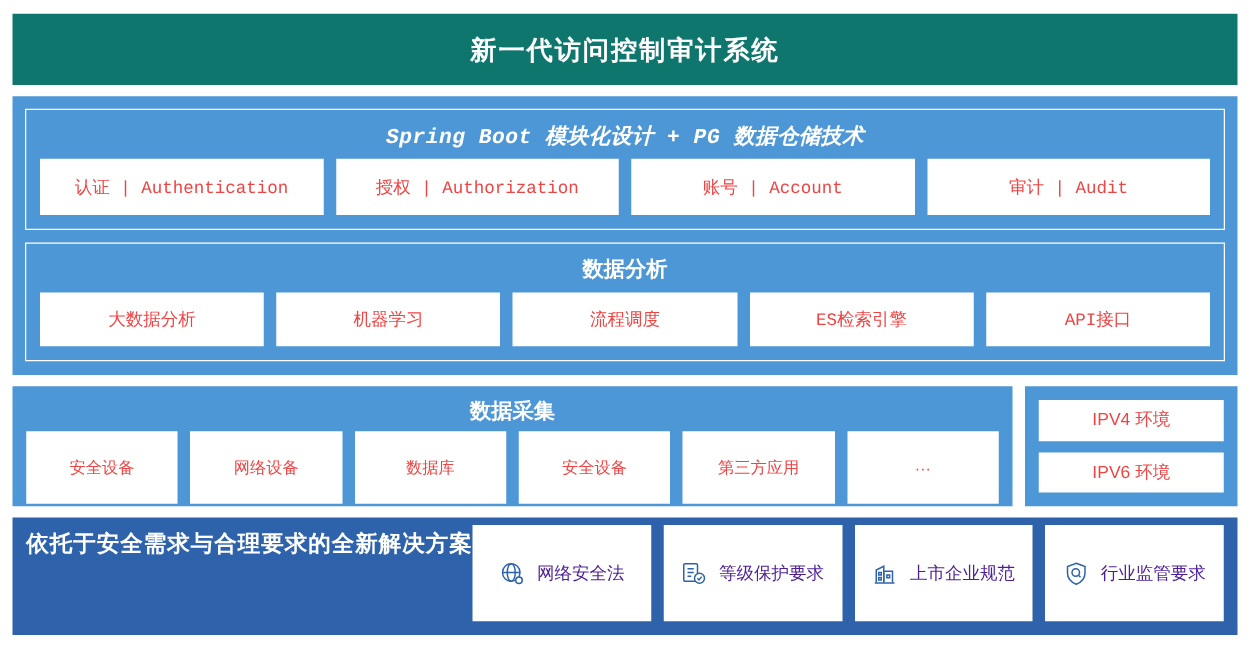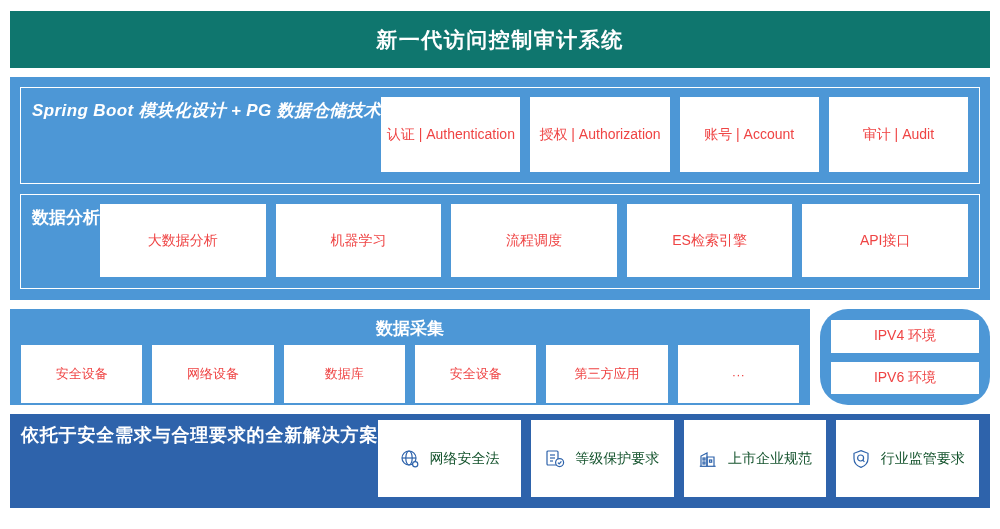--- a/index.html
+++ b/index.html
@@ -54,21 +54,22 @@
     padding: 10px 10px 11px 10px;
     display: flex;
     flex-direction: column;
     gap: 10px;
   }
   .inner-box {
     border: 1px solid #ffffff;
     box-sizing: border-box;
     padding: 9px 11px 11px 11px;
     display: flex;
-    flex-direction: row;
+    flex-direction: column;
+    font-family: Liberation Mono, monospace;
   }
   .inner-box.b1 { flex: 0 0 97px; }
   .inner-box.b2 { flex: 0 0 95px; }
 
   .box-title {
     color: #ffffff;
     font-size: 17px;
     font-weight: bold;
     text-align: center;
     line-height: 28px;
@@ -112,40 +113,39 @@
     display: flex;
     flex-direction: column;
   }
   .collect-side {
     flex: 0 0 170px;
     box-sizing: border-box;
     padding: 11px 11px 11px 11px;
     display: flex;
     flex-direction: column;
     gap: 9px;
-    border-radius: 28px;
   }
   .collect-side .chip { min-height: 26px; font-size: 14px; }
 
   
   .section-bottom {
     flex: 0 0 94px;
     box-sizing: border-box;
     padding: 6px 11px 11px 11px;
     display: flex;
     flex-direction: row;
   }
   .section-bottom .box-title {
     font-size: 18px;
     line-height: 30px;
     height: 34px;
     letter-spacing: 0.8px;
   }
   .chip-ico {
-    color: #14532d;
+    color: #4c1d95;
     font-size: 14px;
     gap: 10px;
   }
   .chip-ico .ic {
     display: inline-flex;
     align-items: center;
     justify-content: center;
     width: 20px;
     height: 20px;
     flex: 0 0 20px;

